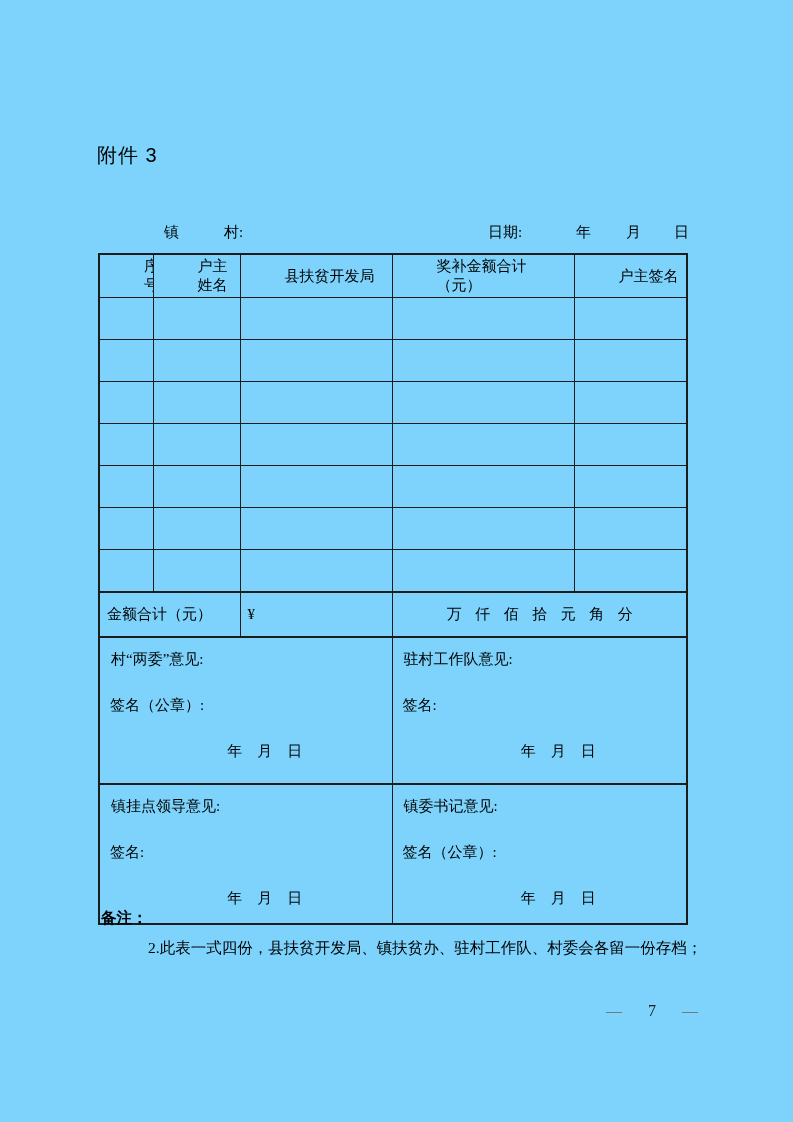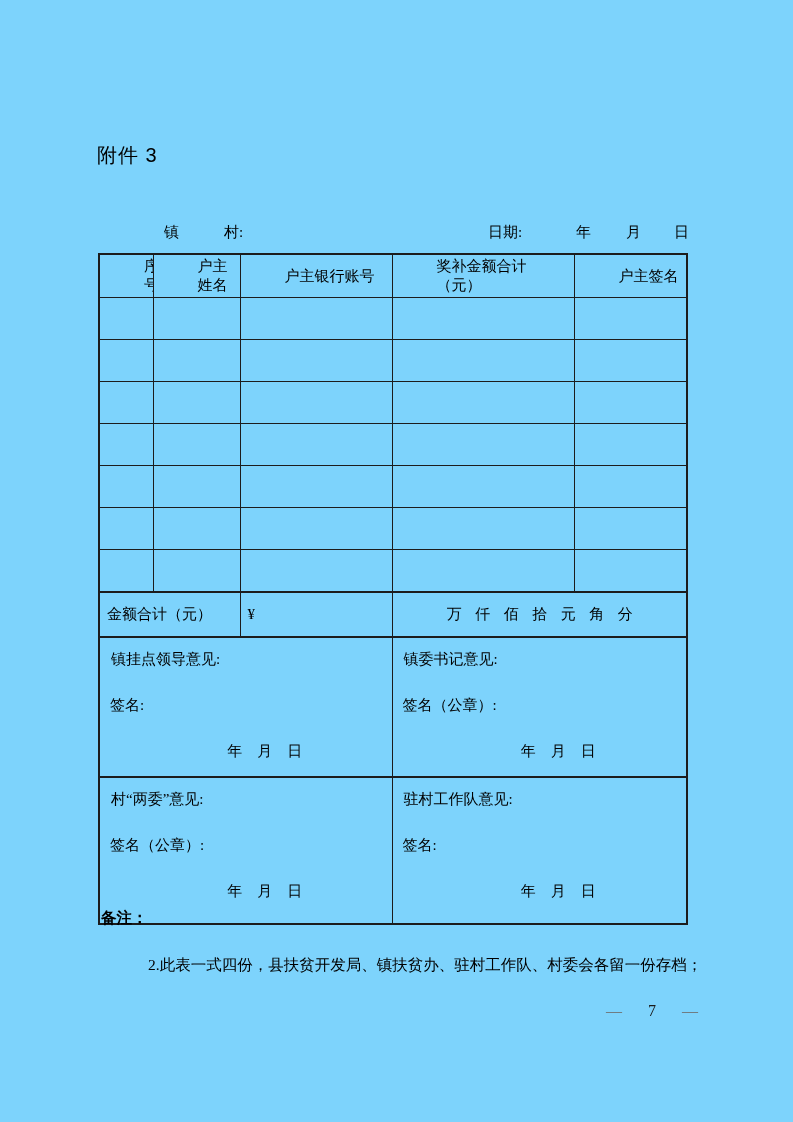--- a/index.html
+++ b/index.html
@@ -54,21 +54,21 @@
   tr.op-row-1 td{height:127px;}
   tr.op-row-2 td{height:120px;}
   .op-title{margin:2px 0 0 1px;}
   .op-sign{margin-top:27px;}
   .op-date{margin-top:27px;text-align:center;white-space:pre;padding-left:38px;}
 
   .notes{
     position:absolute;left:101px;top:903px;width:610px;
     font-size:15.5px;line-height:30px;
   }
-  .notes .line1{display:flex;flex-direction:column;}
+  .notes .line1{display:flex;}
   .notes .notes-label{font-weight:bold;flex:0 0 47px;}
   .notes .line2{margin-left:47px;}
 
   .page-number{
     position:absolute;left:606px;top:1002px;width:92px;
     display:flex;justify-content:space-between;align-items:center;
     font-size:16px;
   }
   .page-number .dash{color:#6e6e6e;}
   .page-number .num{color:#1a1a1a;}
@@ -95,21 +95,21 @@
       <col style="width:54px">
         <col style="width:87px">
         <col style="width:152px">
         <col style="width:182px">
         <col style="width:113px">
     </colgroup>
     <tbody>
       <tr class="header-row">
         <td>序号</td>
         <td>户主姓名</td>
-        <td>户主银行账号</td>
+        <td>县扶贫开发局</td>
         <td>奖补金额合计（元）</td>
         <td>户主签名</td>
       </tr>
     </tbody>
     <tbody>
       <tr class="empty-row">
         <td></td>
         <td></td>
         <td></td>
         <td></td>
@@ -157,41 +157,41 @@
         <td></td>
         <td></td>
       </tr>
       </tbody>
     <tbody>
       <tr class="total-row">
         <td colspan="2">金额合计（元）</td>
         <td>¥</td>
         <td colspan="2" class="units-cell">万  仟  佰  拾  元  角  分</td>
       </tr>
+      <tr class="op-row op-row-1">
+        <td colspan="3">
+          <div class="op-title">村“两委”意见:</div>
+          <div class="op-sign">签名（公章）:</div>
+          <div class="op-date">年    月    日</div>
+        </td>
+        <td colspan="2">
+          <div class="op-title">驻村工作队意见:</div>
+          <div class="op-sign">签名:</div>
+          <div class="op-date">年    月    日</div>
+        </td>
+      </tr>
       <tr class="op-row op-row-2">
         <td colspan="3">
           <div class="op-title">镇挂点领导意见:</div>
           <div class="op-sign">签名:</div>
           <div class="op-date">年    月    日</div>
         </td>
         <td colspan="2">
           <div class="op-title">镇委书记意见:</div>
           <div class="op-sign">签名（公章）:</div>
-          <div class="op-date">年    月    日</div>
-        </td>
-      </tr>
-      <tr class="op-row op-row-1">
-        <td colspan="3">
-          <div class="op-title">村“两委”意见:</div>
-          <div class="op-sign">签名（公章）:</div>
-          <div class="op-date">年    月    日</div>
-        </td>
-        <td colspan="2">
-          <div class="op-title">驻村工作队意见:</div>
-          <div class="op-sign">签名:</div>
           <div class="op-date">年    月    日</div>
         </td>
       </tr>
     </tbody>
   </table>
 
   <div class="notes">
     <div class="line1">
       <span class="notes-label">备注：</span>
     </div>

